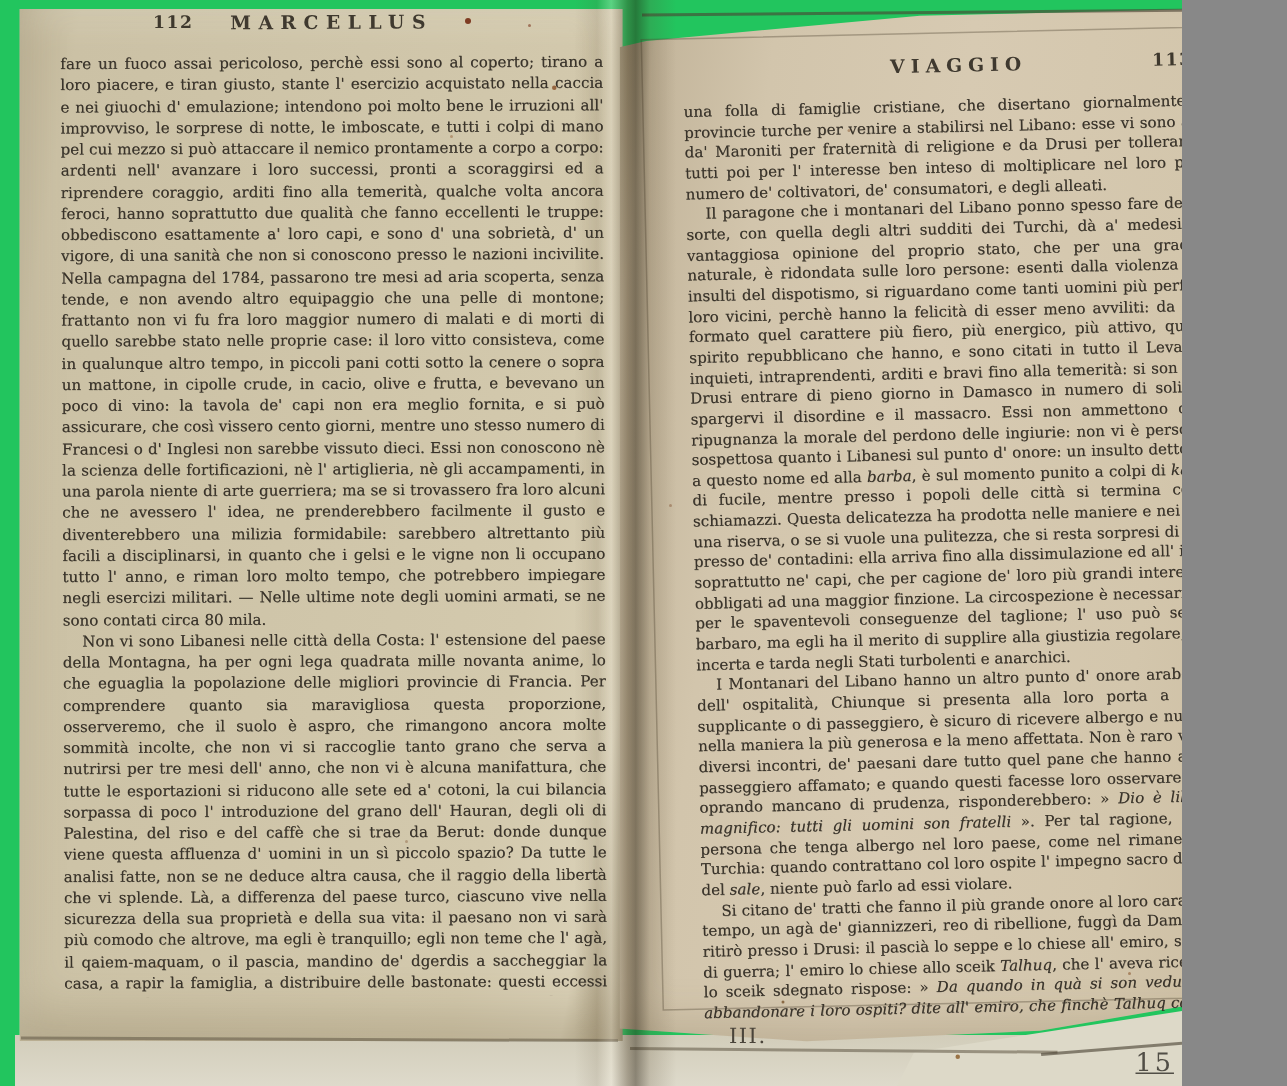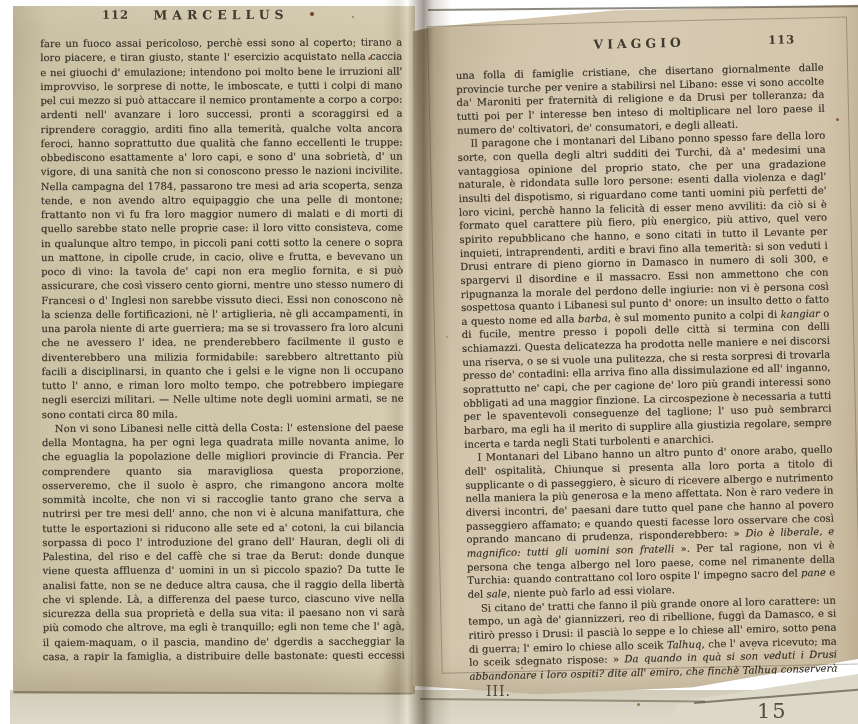--- a/index.html
+++ b/index.html
@@ -1,18 +1,18 @@
 <!DOCTYPE html>
 <html lang="it"><head>
 <meta charset="utf-8">
 <style>
   html,body{margin:0;padding:0;background:#888;}
   .scan{
-    position:relative;width:858px;height:724px;overflow:hidden;
-    background:#ffffff;
+    position:relative;width:788px;height:724px;overflow:hidden;
+    background:#22c55e;
     font-family:"DejaVu Serif","Liberation Serif",serif;
   }
   
   .backing-bottom{position:absolute;left:10px;top:690px;width:848px;height:34px;
     background:linear-gradient(to bottom,#d2cdba,#dedacb);}
   .backing-corner{position:absolute;right:0;bottom:0;width:190px;height:50px;
     background:#ddd9c8;clip-path:polygon(0 100%,6% 55%,100% 0,100% 100%);}
   
   .page-left{
     position:absolute;left:13px;top:6px;width:402px;height:688px;
@@ -45,21 +45,21 @@
   .runhead{position:absolute;left:0;right:0;text-align:center;font-weight:bold;
     font-size:12.5px;letter-spacing:5px;color:#3f392f;}
   .body-copy{text-align:justify;font-size:10px;letter-spacing:.05px;
     text-shadow:.2px .2px .3px rgba(57,51,42,.55);overflow:hidden;}
   .left-body{line-height:14.25px;max-height:628px;}
   .right-body{line-height:13.65px;max-height:612px;}
   .para{margin:0;}
   .para.indent{text-indent:13px;}
   .it{font-style:italic;}
   .sig{position:absolute;left:486px;top:683px;font-size:14px;letter-spacing:1px;color:#4a443a;}
-  .folio{position:absolute;left:757px;top:699px;font-size:21px;letter-spacing:2px;color:#514e46;}
+  .folio{position:absolute;left:757px;top:699px;font-size:17px;letter-spacing:2px;color:#514e46;text-decoration:underline;}
   
   .spk{position:absolute;border-radius:50%;}
 </style>
 </head>
 <body>
 
 <div class="scan">
 
   <div class="backing-bottom"></div>
   <div class="backing-corner"></div>

